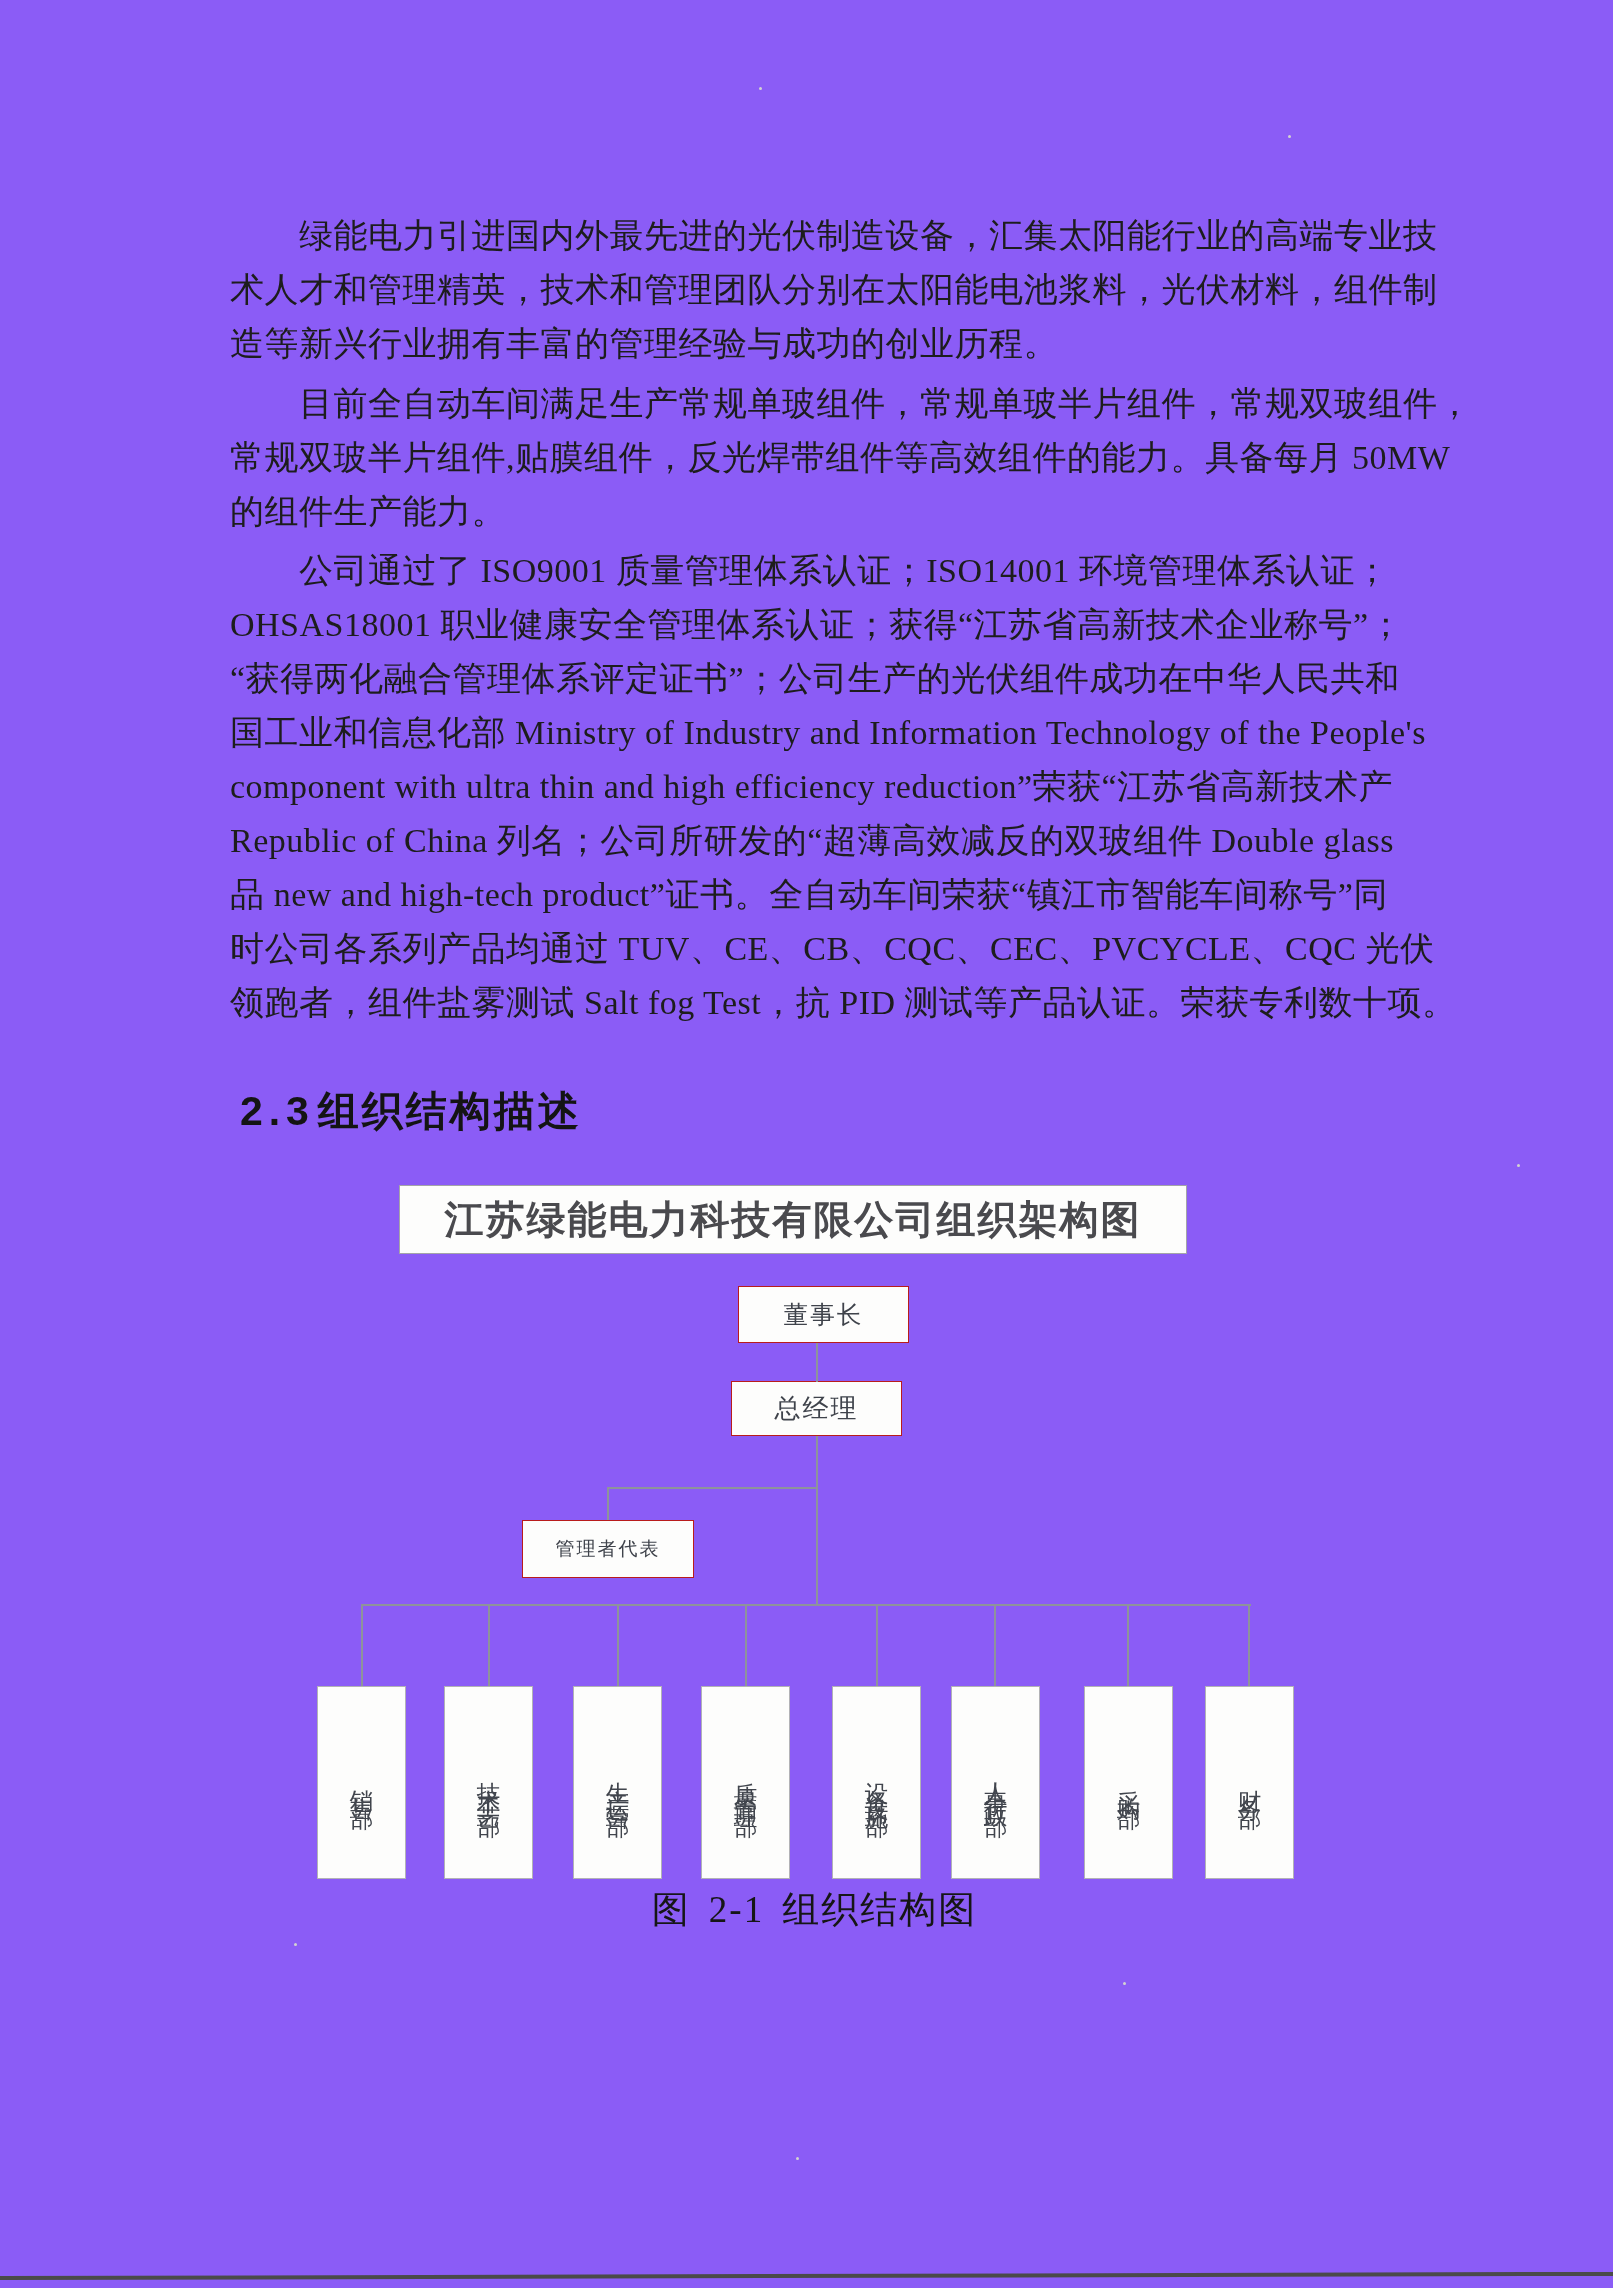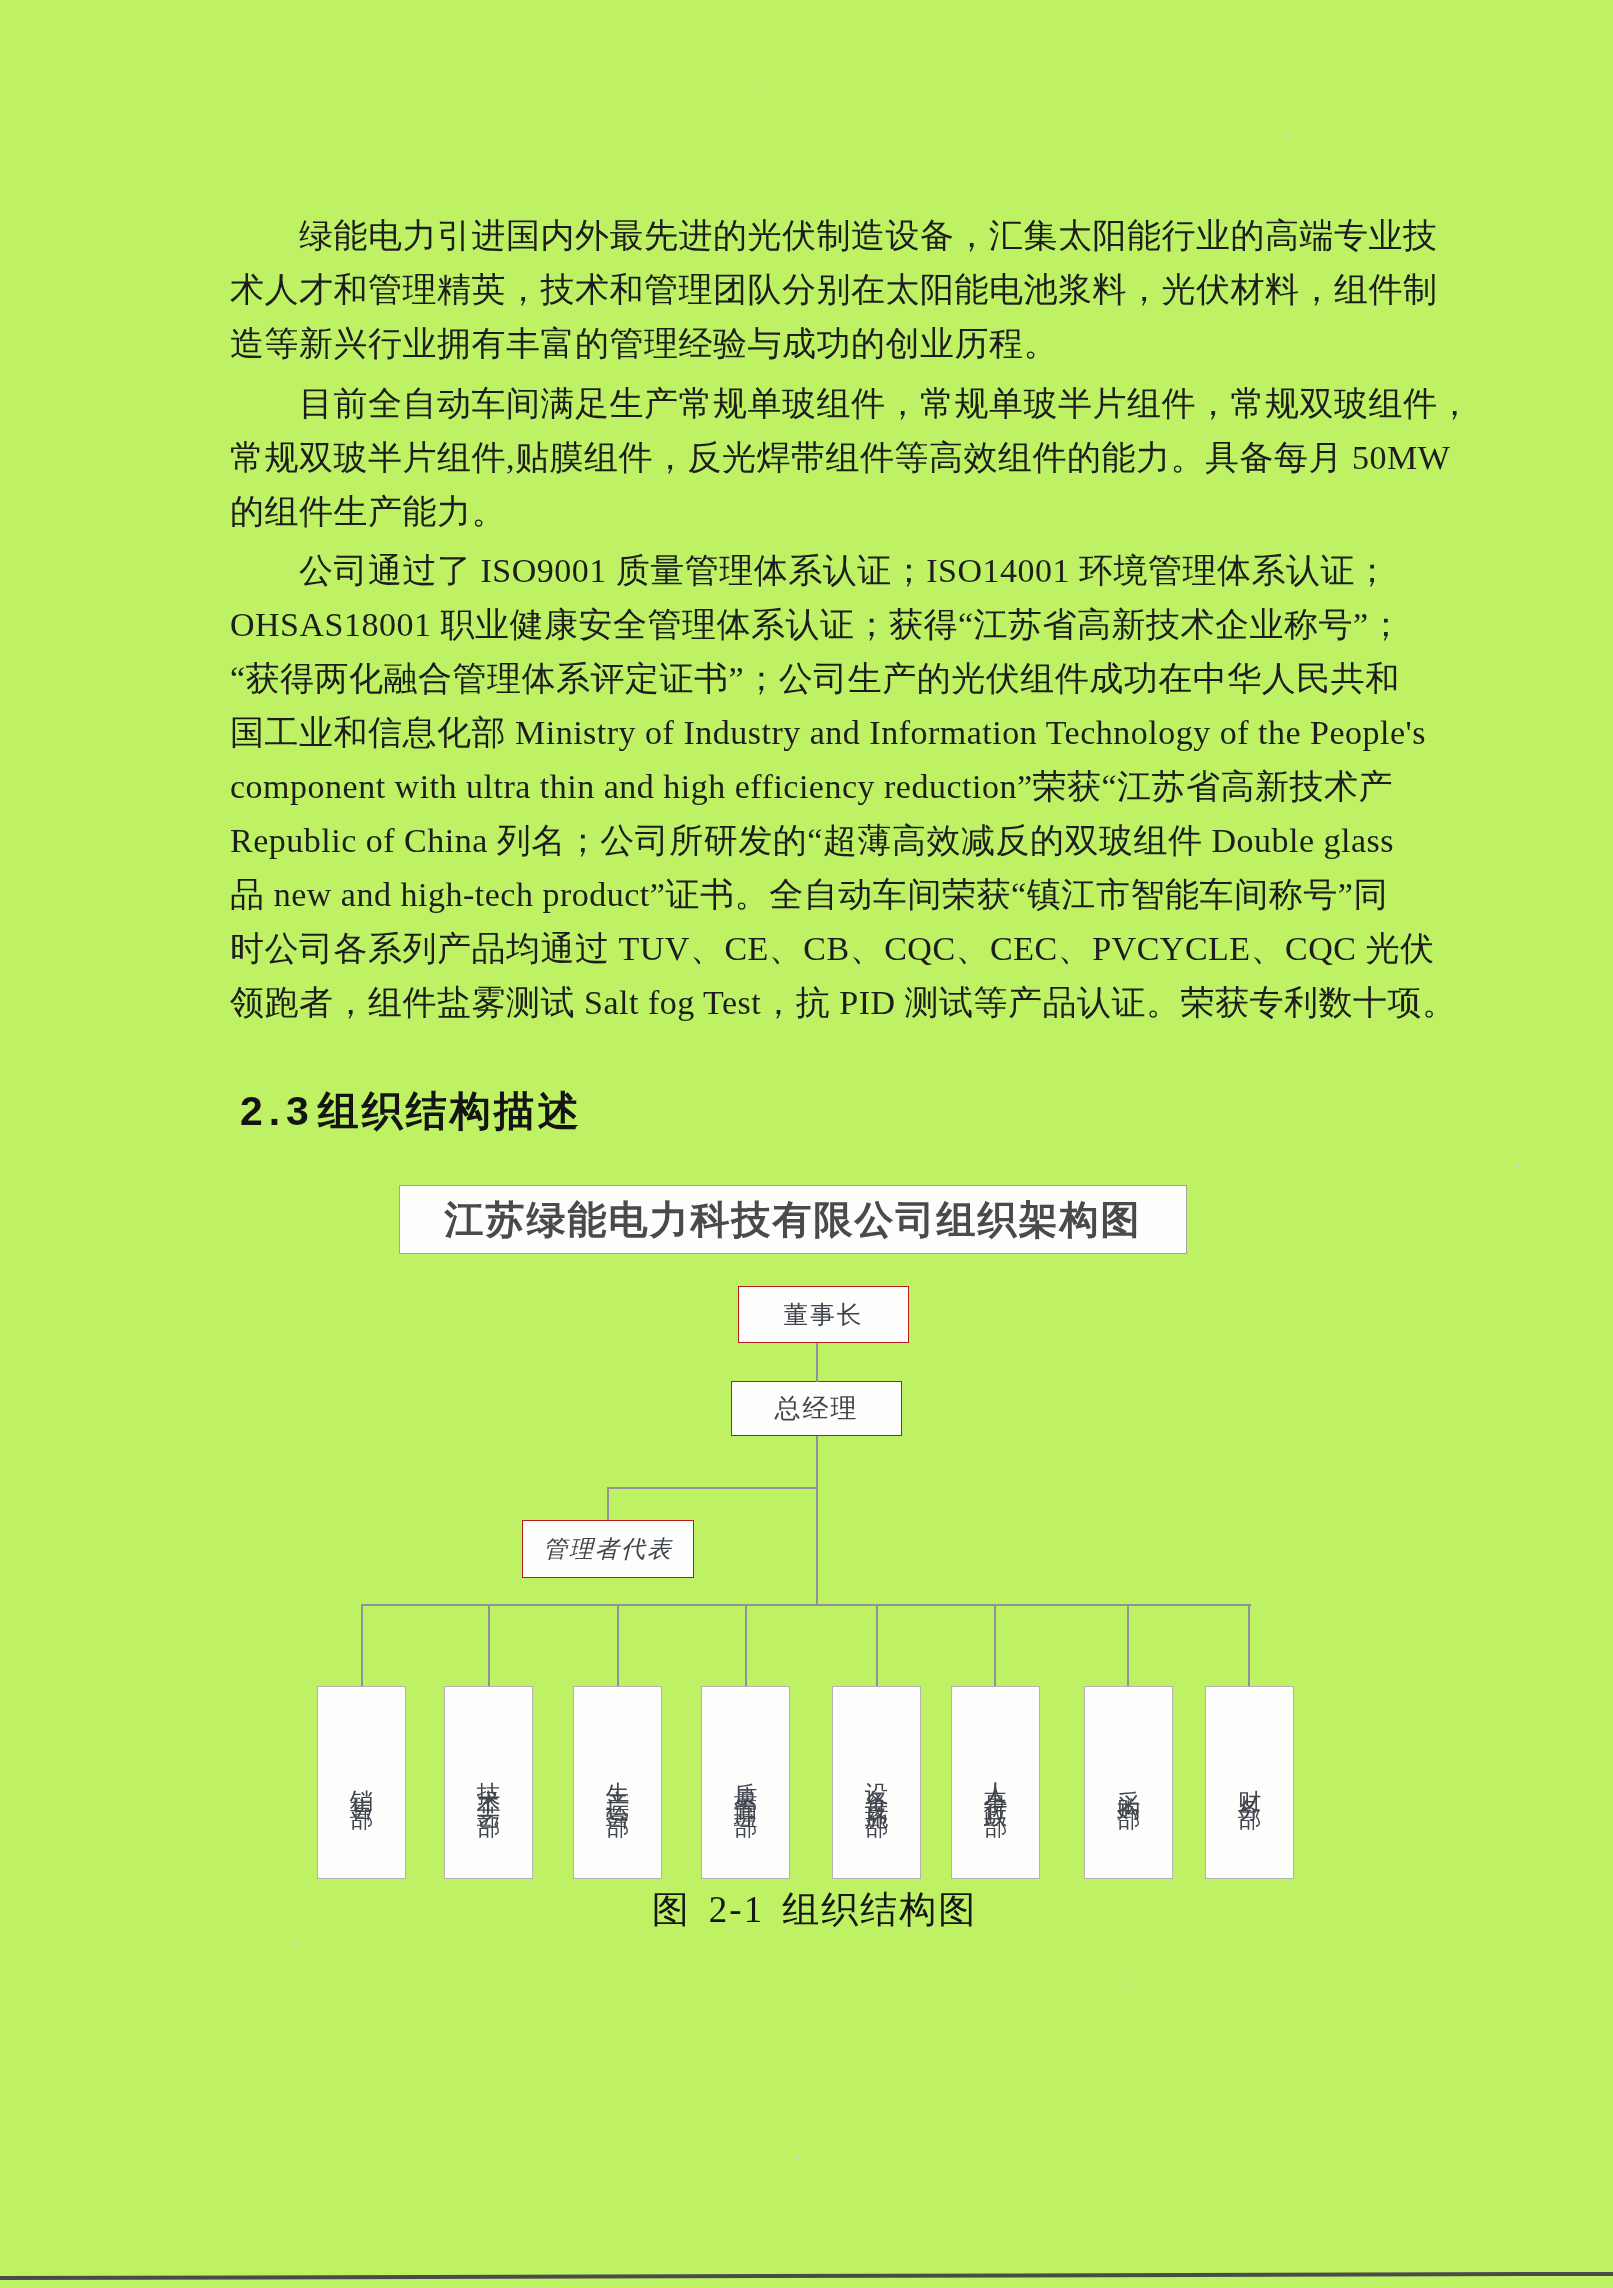--- a/index.html
+++ b/index.html
@@ -1,19 +1,19 @@
 <!DOCTYPE html>
 <html><head>
 <meta charset="utf-8">
 <style>
   html,body{margin:0;padding:0;background:#ffffff;}
   .page{
     position:relative;
     width:1614px;height:2288px;
-    background:#bef264;
+    background:#8b5cf6;
     overflow:hidden;
     font-family:"Liberation Serif","DejaVu Serif",serif;
     color:#1c1c1c;
   }
   
   .para{position:absolute;left:230px;width:1158px;}
   .tline{
     height:54px;line-height:54px;
     font-size:34px;
     color:#1d1d1d;
@@ -41,21 +41,21 @@
     display:flex;align-items:center;justify-content:center;
     color:#3f434b;box-sizing:border-box;
   }
   .chart-title{
     left:399px;top:1185px;width:788px;height:69px;
     font-size:39px;font-weight:600;color:#4a4a4e;letter-spacing:2px;
     border-color:#a4a4a8;
   }
   .node-chairman{left:738px;top:1286px;width:171px;height:57px;font-size:24.6px;letter-spacing:2px;}
   .node-gm{left:731px;top:1381px;width:171px;height:55px;font-size:26px;letter-spacing:2px;}
-  .node-mgr{left:522px;top:1520px;width:172px;height:58px;font-size:24px;letter-spacing:2px;font-style:italic;}
+  .node-mgr{left:522px;top:1520px;width:172px;height:58px;font-size:19px;letter-spacing:2px;}
   .cline{position:absolute;background:#8e939b;}
   .dept{
     position:absolute;top:1686px;width:89px;height:193px;
     border:1px solid #b2b2b6;background:#fdfdfc;box-sizing:border-box;
     display:flex;align-items:center;justify-content:center;
   }
   .dept span{
     writing-mode:vertical-rl;text-orientation:upright;
     font-size:23.6px;letter-spacing:7.9px;color:#41454d;
   }

